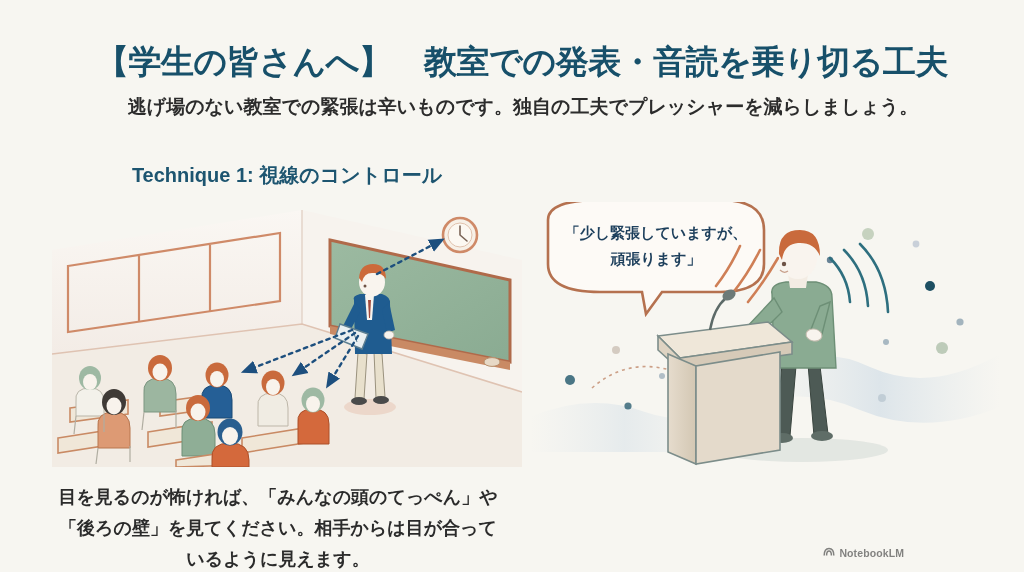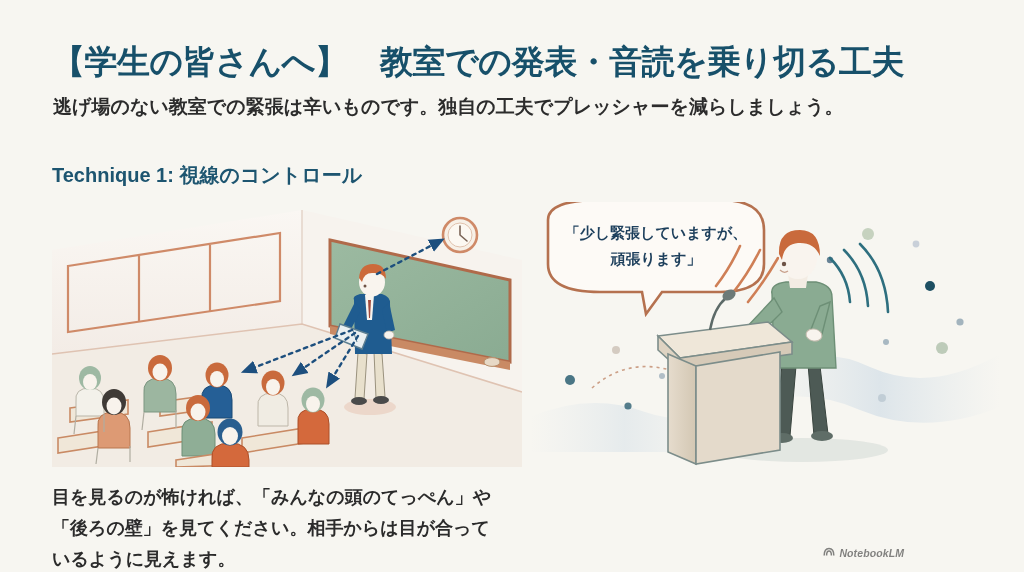--- a/index.html
+++ b/index.html
@@ -6,20 +6,21 @@
   html, body {
     width: 1024px; height: 572px;
     background: #f7f6f1;
     font-family: "Liberation Sans", "DejaVu Sans", sans-serif;
     overflow: hidden;
   }
   .slide {
     position: relative;
     width: 924px; height: 572px;
     background: #f7f6f1;
+    text-align: center;
   }
 
   
   .title {
     position: absolute; left: 52px; top: 40px;
     width: 940px;
     font-size: 33px; font-weight: 700;
     letter-spacing: -0.5px;
     color: #17506a;
     white-space: nowrap;
@@ -55,21 +56,20 @@
     font-size: 18px; font-weight: 700;
     line-height: 1.72;
     color: #2b2b2b;
   }
 
   
   .watermark {
     position: absolute; right: 20px; bottom: 10px;
     display: flex; align-items: center; gap: 4px;
     opacity: .62;
-    font-style: italic;
   }
   .watermark .wm-label {
     font-size: 10.5px; font-weight: 700; color: #3a3a3a;
     letter-spacing: .1px;
   }
 </style>
 </head>
 <body>
 
 <div class="slide">

